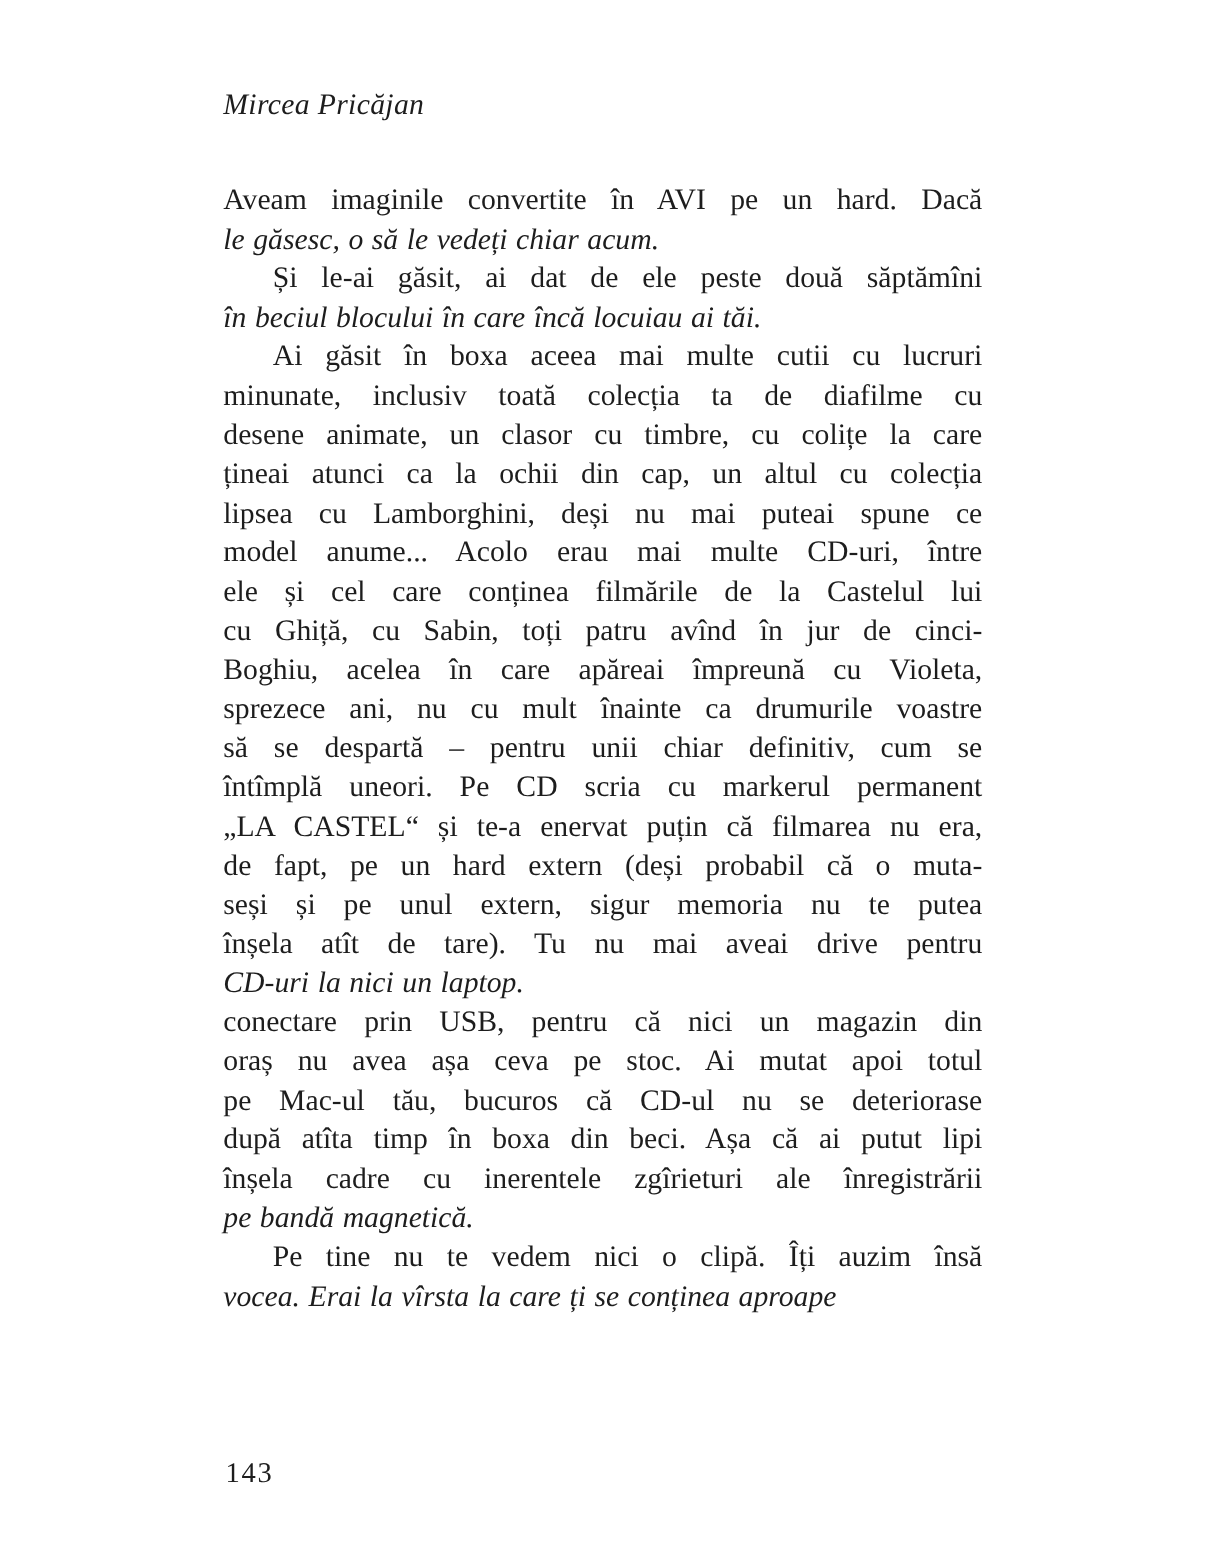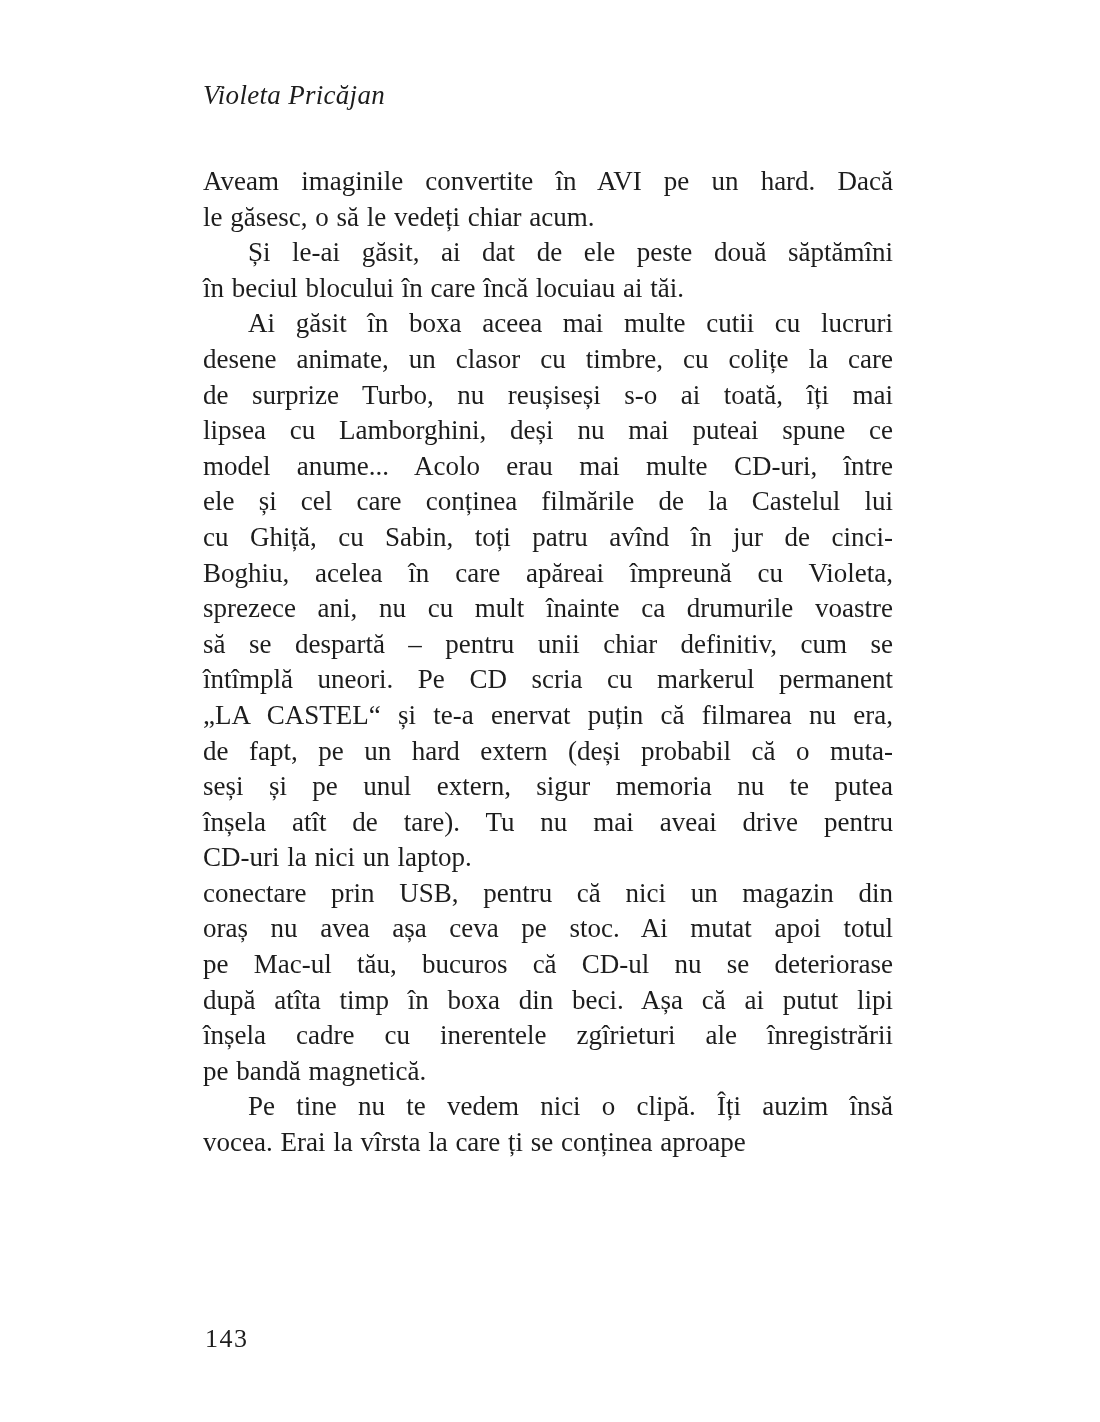--- a/index.html
+++ b/index.html
@@ -34,46 +34,48 @@
     line-height: 35.6px;
     word-spacing: 1px;
   }
   .text-line {
     text-align: justify;
     text-align-last: justify;
     white-space: normal;
   }
   .text-line.last {
     text-align-last: left;
+    font-style: italic;
   }
   .text-line.indent {
     text-indent: 45px;
   }
   .page-number {
     position: absolute;
     left: 205px;
     top: 1324px;
     font-size: 26px;
     letter-spacing: 1.5px;
   }
 </style>
 </head>
 <body>
 
 <div class="page">
-  <div class="running-header">Violeta Pricăjan</div>
+  <div class="running-header">Mircea Pricăjan</div>
 
   <div class="body-text" id="body-text">
       <div class="text-line">Aveam imaginile convertite în AVI pe un hard. Dacă</div>
       <div class="text-line last">le găsesc, o să le vedeți chiar acum.</div>
       <div class="text-line indent">Și le-ai găsit, ai dat de ele peste două săptămîni</div>
       <div class="text-line last">în beciul blocului în care încă locuiau ai tăi.</div>
       <div class="text-line indent">Ai găsit în boxa aceea mai multe cutii cu lucruri</div>
+      <div class="text-line">minunate, inclusiv toată colecția ta de diafilme cu</div>
       <div class="text-line">desene animate, un clasor cu timbre, cu colițe la care</div>
-      <div class="text-line">de surprize Turbo, nu reușiseși s-o ai toată, îți mai</div>
+      <div class="text-line">țineai atunci ca la ochii din cap, un altul cu colecția</div>
       <div class="text-line">lipsea cu Lamborghini, deși nu mai puteai spune ce</div>
       <div class="text-line">model anume... Acolo erau mai multe CD-uri, între</div>
       <div class="text-line">ele și cel care conținea filmările de la Castelul lui</div>
       <div class="text-line">cu Ghiță, cu Sabin, toți patru avînd în jur de cinci-</div>
       <div class="text-line">Boghiu, acelea în care apăreai împreună cu Violeta,</div>
       <div class="text-line">sprezece ani, nu cu mult înainte ca drumurile voastre</div>
       <div class="text-line">să se despartă – pentru unii chiar definitiv, cum se</div>
       <div class="text-line">întîmplă uneori. Pe CD scria cu markerul permanent</div>
       <div class="text-line">„LA CASTEL“ și te-a enervat puțin că filmarea nu era,</div>
       <div class="text-line">de fapt, pe un hard extern (deși probabil că o muta-</div>

